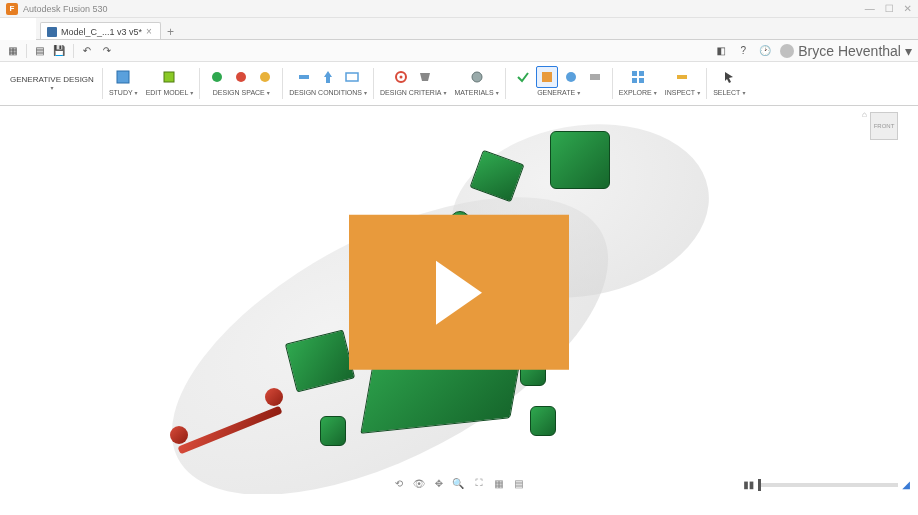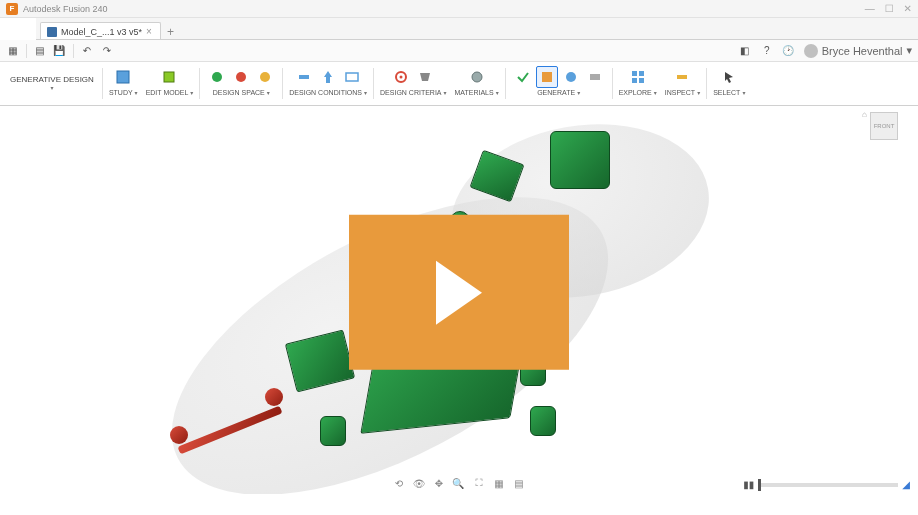--- a/index.html
+++ b/index.html
@@ -14,21 +14,21 @@
   .tabrow { height: 22px; background: #f5f5f5; display: flex; align-items: flex-end; padding-left: 4px; border-bottom: 1px solid #d0d0d0; margin-left: 36px;}
   .tab { background: #fff; border: 1px solid #d0d0d0; border-bottom: none; padding: 3px 8px 2px 6px; font-size: 9px; display: flex; align-items: center; gap: 4px; border-radius: 2px 2px 0 0;}
   .tab .doc-icon { width: 10px; height: 10px; background: #3a6ea5; border-radius: 1px;}
   .tab .close { color: #999; font-size: 10px; cursor: pointer;}
   .tabrow .plus { padding: 0 6px; color: #888; font-size: 12px; cursor:pointer;}
   
   .qat { height: 22px; display: flex; align-items: center; padding: 0 6px; gap: 6px; border-bottom: 1px solid #e0e0e0; background:#fafafa;}
   .qat .icon { width: 14px; height: 14px; display:flex;align-items:center;justify-content:center; cursor:pointer; color:#555;}
   .qat .sep { width: 1px; height: 14px; background: #ddd; }
   .qat .right { margin-left: auto; display:flex; align-items:center; gap:8px;}
-  .user { display:flex; align-items:center; gap:4px; font-size:11px; color:#666;}
+  .user { display:flex; align-items:center; gap:4px; font-size:14px; color:#666;}
   .avatar { width:14px;height:14px;border-radius:50%;background:#c0c0c0;}
   
   .toolbar { height: 44px; display: flex; align-items: stretch; background: #fff; border-bottom: 1px solid #d0d0d0; padding: 2px 4px;}
   .tool-group { display:flex; flex-direction:column; align-items:center; padding:2px 4px; }
   .tool-group.big { min-width:52px;}
   .tool-group .icons-row { display:flex; gap:2px; }
   .tool-btn { width:22px; height:22px; border:1px solid transparent; border-radius:2px; display:flex;align-items:center;justify-content:center; cursor:pointer; position:relative;}
   .tool-btn.active { border-color:#2b7de1; background:#e8f1fd;}
   .tool-btn svg { width:16px;height:16px;}
   .tool-label { font-size:7px; color:#555; margin-top:1px; text-align:center; display:flex;align-items:center;gap:2px;}
@@ -57,21 +57,21 @@
   .model { position:absolute; left:120px; top:20px; width:620px; height:360px; }
   .blob { position:absolute; background:radial-gradient(ellipse at 40% 30%, #e8e8e8, #cfcfcf); opacity:0.55; border-radius:50%; transform:rotate(-28deg);}
   .part { position:absolute; background:linear-gradient(135deg,#2fa84f,#16672c); border:1px solid #0e4a1f; border-radius:3px;}
   .axle { position:absolute; background:linear-gradient(135deg,#d84b3a,#8f1d11); border-radius:3px;}
 </style>
 </head>
 <body>
 
 <div class="titlebar">
   <div class="app-icon">F</div>
-  <span>Autodesk Fusion 240</span>
+  <span>Autodesk Fusion 530</span>
   <div class="spacer"></div>
   <div class="win-controls">
     <span>—</span>
     <span>☐</span>
     <span>✕</span>
   </div>
 </div>
 
 <div class="tabrow">
   <div class="tab">

